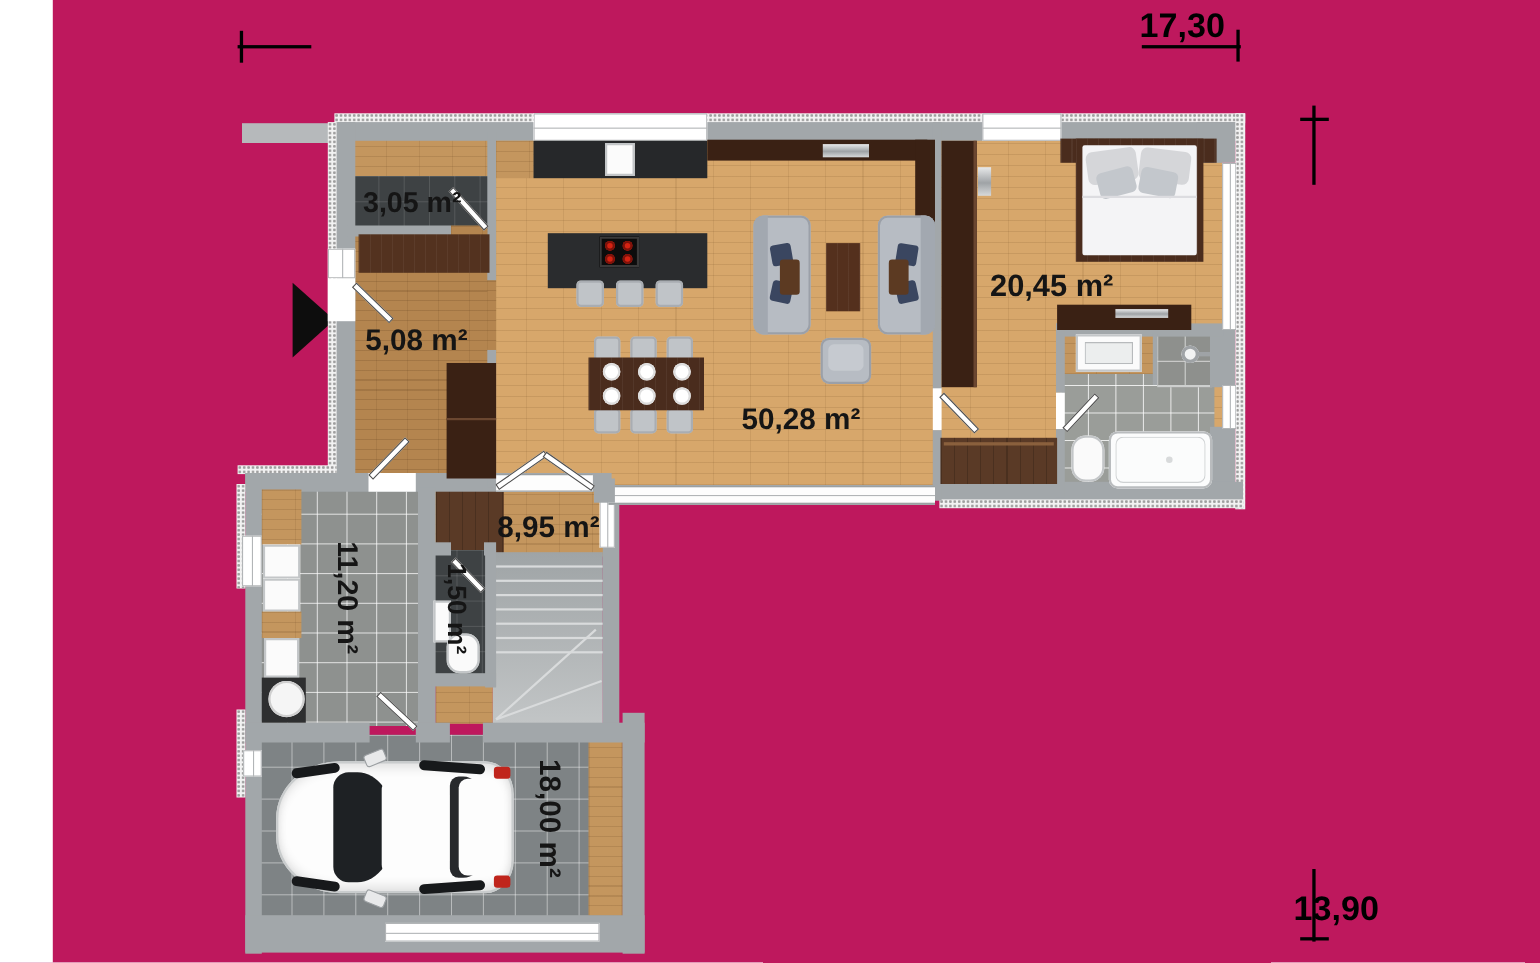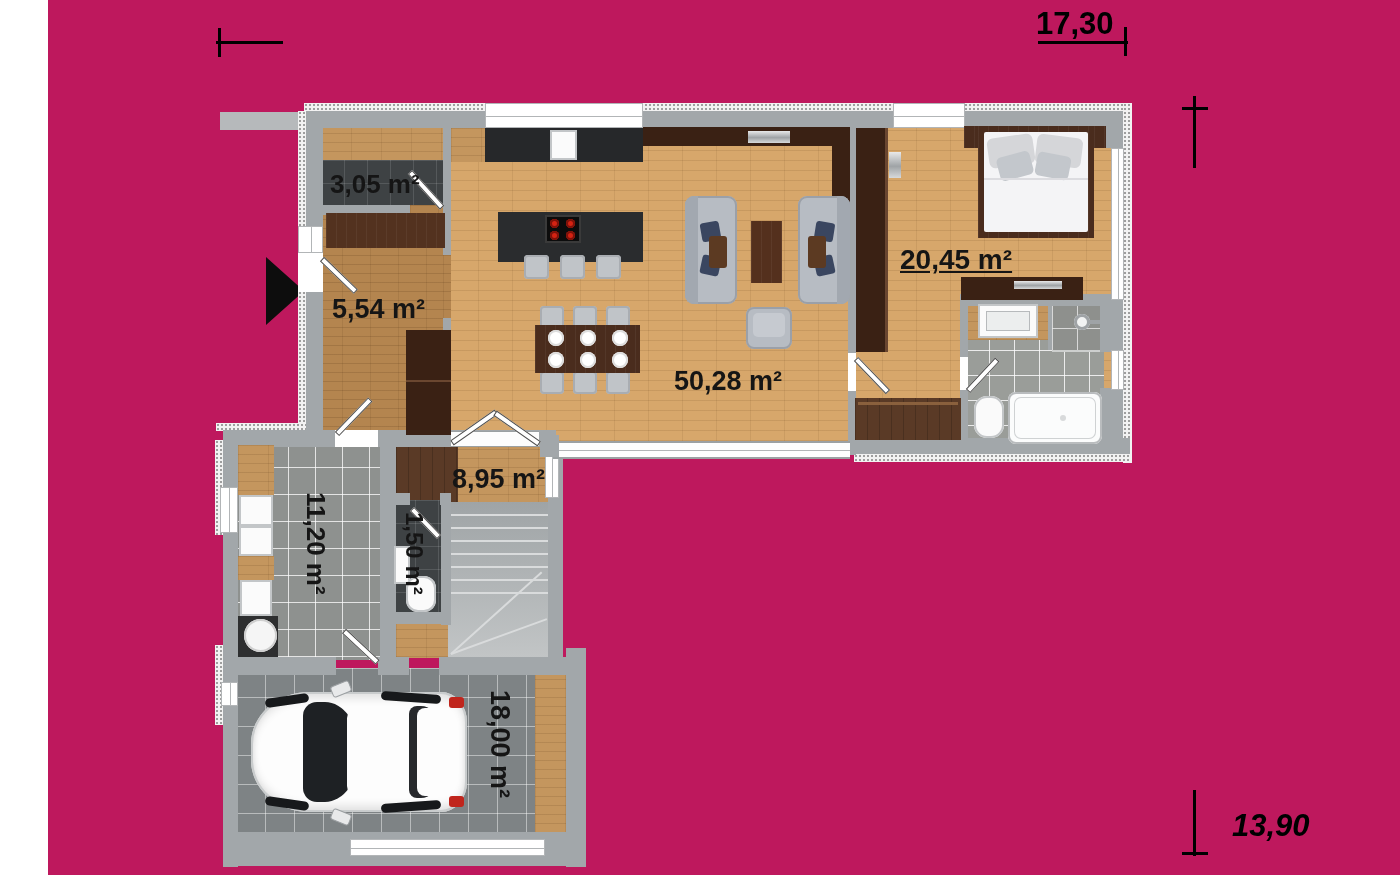--- a/index.html
+++ b/index.html
@@ -75,21 +75,21 @@
 
   <div class="dline" style="left:168px;top:41px;width:67px;height:3px;"></div>
   <div class="dline" style="left:170px;top:28px;width:3px;height:29px;"></div>
   <div class="dim" style="left:988px;top:6px;">17,30</div>
   <div class="dline" style="left:990px;top:41px;width:90px;height:3px;"></div>
   <div class="dline" style="left:1076px;top:27px;width:3px;height:29px;"></div>
   <div class="dline" style="left:1145px;top:96px;width:3px;height:72px;"></div>
   <div class="dline" style="left:1134px;top:107px;width:26px;height:3px;"></div>
   <div class="dline" style="left:1145px;top:790px;width:3px;height:66px;"></div>
   <div class="dline" style="left:1134px;top:852px;width:26px;height:3px;"></div>
-  <div class="dim" style="left:1184px;top:808px;font-style:italic;">13,90</div>
+  <div class="dim" style="left:1128px;top:808px;">13,90</div>
 
   <div class="arrow" style="left:218px;top:257px;"></div>
 
   <div class="wood-light" style="left:396px;top:120px;width:412px;height:325px;"></div>
   <div class="wood-hall" style="left:266px;top:120px;width:137px;height:315px;"></div>
   <div class="wood-mid" style="left:273px;top:124px;width:124px;height:38px;border-bottom:2px solid #8a6134;"></div>
   <div class="tiles-dark" style="left:273px;top:160px;width:124px;height:48px;"></div>
   <div class="wood-light" style="left:800px;top:120px;width:263px;height:322px;"></div>
   <div class="tiles-bath" style="left:916px;top:300px;width:140px;height:145px;"></div>
   <div class="wood-mid" style="left:918px;top:303px;width:84px;height:37px;"></div>
@@ -288,21 +288,21 @@
     <div class="abs" style="left:14px;top:107px;width:44px;height:9px;background:#17191b;border-radius:6px;transform:rotate(8deg);"></div>
     <div class="abs" style="left:130px;top:1px;width:60px;height:9px;background:#17191b;border-radius:6px;transform:rotate(4deg);"></div>
     <div class="abs" style="left:130px;top:110px;width:60px;height:9px;background:#17191b;border-radius:6px;transform:rotate(-4deg);"></div>
     <div class="abs" style="left:198px;top:5px;width:15px;height:11px;background:#c0251c;border-radius:3px;"></div>
     <div class="abs" style="left:198px;top:104px;width:15px;height:11px;background:#c0251c;border-radius:3px;"></div>
     <div class="abs" style="left:80px;top:-9px;width:18px;height:10px;background:#e8e9ea;border:1px solid #9b9fa2;border-radius:3px;transform:rotate(-22deg);"></div>
     <div class="abs" style="left:80px;top:119px;width:18px;height:10px;background:#e8e9ea;border:1px solid #9b9fa2;border-radius:3px;transform:rotate(22deg);"></div>
   </div>
 
   <div class="lbl" style="left:282px;top:169px;font-size:26px;">3,05 m²</div>
-  <div class="lbl" style="left:284px;top:294px;font-size:27px;">5,54 m²</div>
+  <div class="lbl" style="left:284px;top:294px;font-size:27px;">5,08 m²</div>
   <div class="lbl" style="left:626px;top:366px;font-size:27px;">50,28 m²</div>
-  <div class="lbl" style="left:852px;top:244px;font-size:28px;text-decoration:underline;">20,45 m²</div>
+  <div class="lbl" style="left:852px;top:244px;font-size:28px;">20,45 m²</div>
   <div class="lbl" style="left:404px;top:464px;font-size:27px;">8,95 m²</div>
   <div class="vlbl" style="left:252px;top:492px;font-size:26px;">11,20 m²</div>
   <div class="vlbl" style="left:352px;top:512px;font-size:24px;">1,50 m²</div>
   <div class="vlbl" style="left:436px;top:690px;font-size:27px;">18,00 m²</div>
 
 </div>
 
 </body></html>

